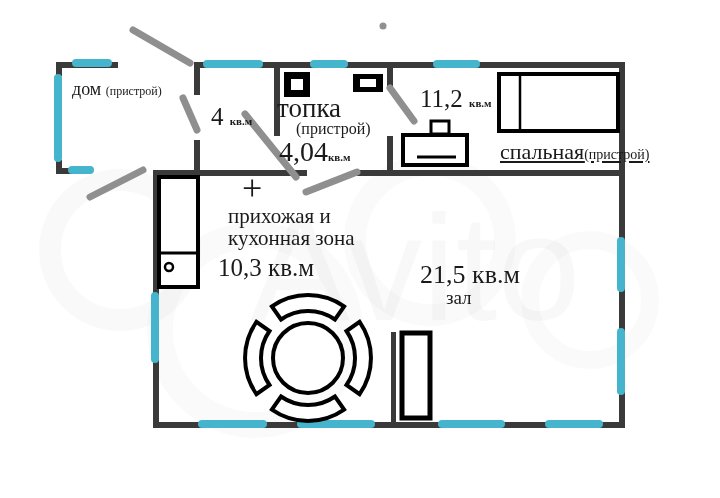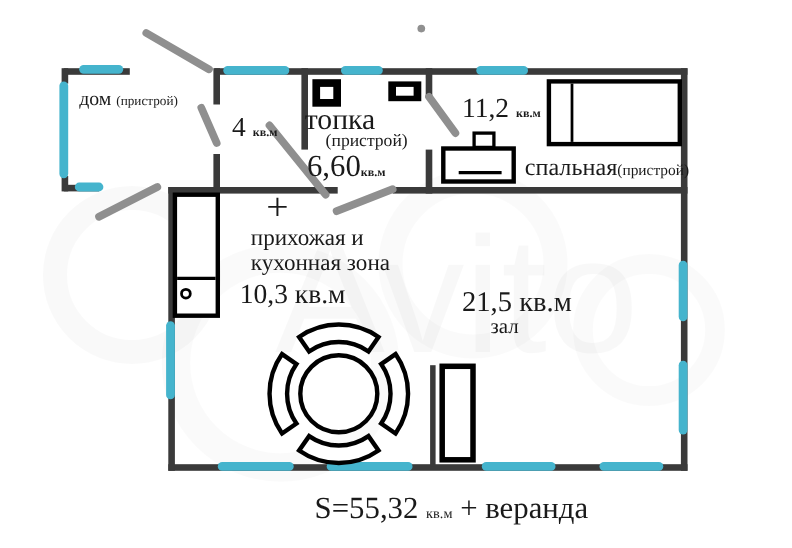--- a/index.html
+++ b/index.html
@@ -104,38 +104,33 @@
   </div>
 
   <div class="lbl" style="left:211px;top:103px;font-size:25px;">
     <span class="big">4</span>
     <span class="unit-sm">кв.м</span>
   </div>
 
   <div class="lbl" style="left:277px;top:93px;font-size:27px;">топка</div>
   <div class="lbl" style="left:296px;top:120px;font-size:16px;">(пристрой)</div>
   <div class="lbl" style="left:279px;top:136px;font-size:28px;">
-    <span class="big">6,60</span><span class="unit-sm">кв.м</span>
+    <span class="big">4,04</span><span class="unit-sm">кв.м</span>
   </div>
 
   <div class="lbl" style="left:420px;top:85px;font-size:25px;">
     <span class="big">11,2</span>
     <span class="unit-sm">кв.м</span>
   </div>
-  <div class="lbl" style="left:477px;top:139px;font-size:22px;">
+  <div class="lbl" style="left:500px;top:139px;font-size:22px;text-decoration:underline;">
     <span>спальная</span><span style="font-size:14px;">(пристрой)</span>
   </div>
 
   <div class="lbl big" style="left:242px;top:167px;font-size:36px;">+</div>
   <div class="lbl" style="left:228px;top:204px;font-size:21px;">прихожая и</div>
   <div class="lbl" style="left:228px;top:226px;font-size:21px;">кухонная зона</div>
   <div class="lbl big" style="left:218px;top:254px;font-size:25px;">10,3 кв.м</div>
 
   <div class="lbl" style="left:446px;top:251px;font-size:19px;margin-top:36px;">зал</div>
   <div class="lbl big" style="left:420px;top:260px;font-size:26px;">21,5 кв.м</div>
 
-  <div class="lbl" style="left:286px;top:447px;font-size:28px;">
-    <span class="big">S=55,32</span>
-    <span style="font-size:13px;">кв.м</span>
-    <span>+ веранда</span>
-  </div>
 
 </div>
 
 </body></html>

